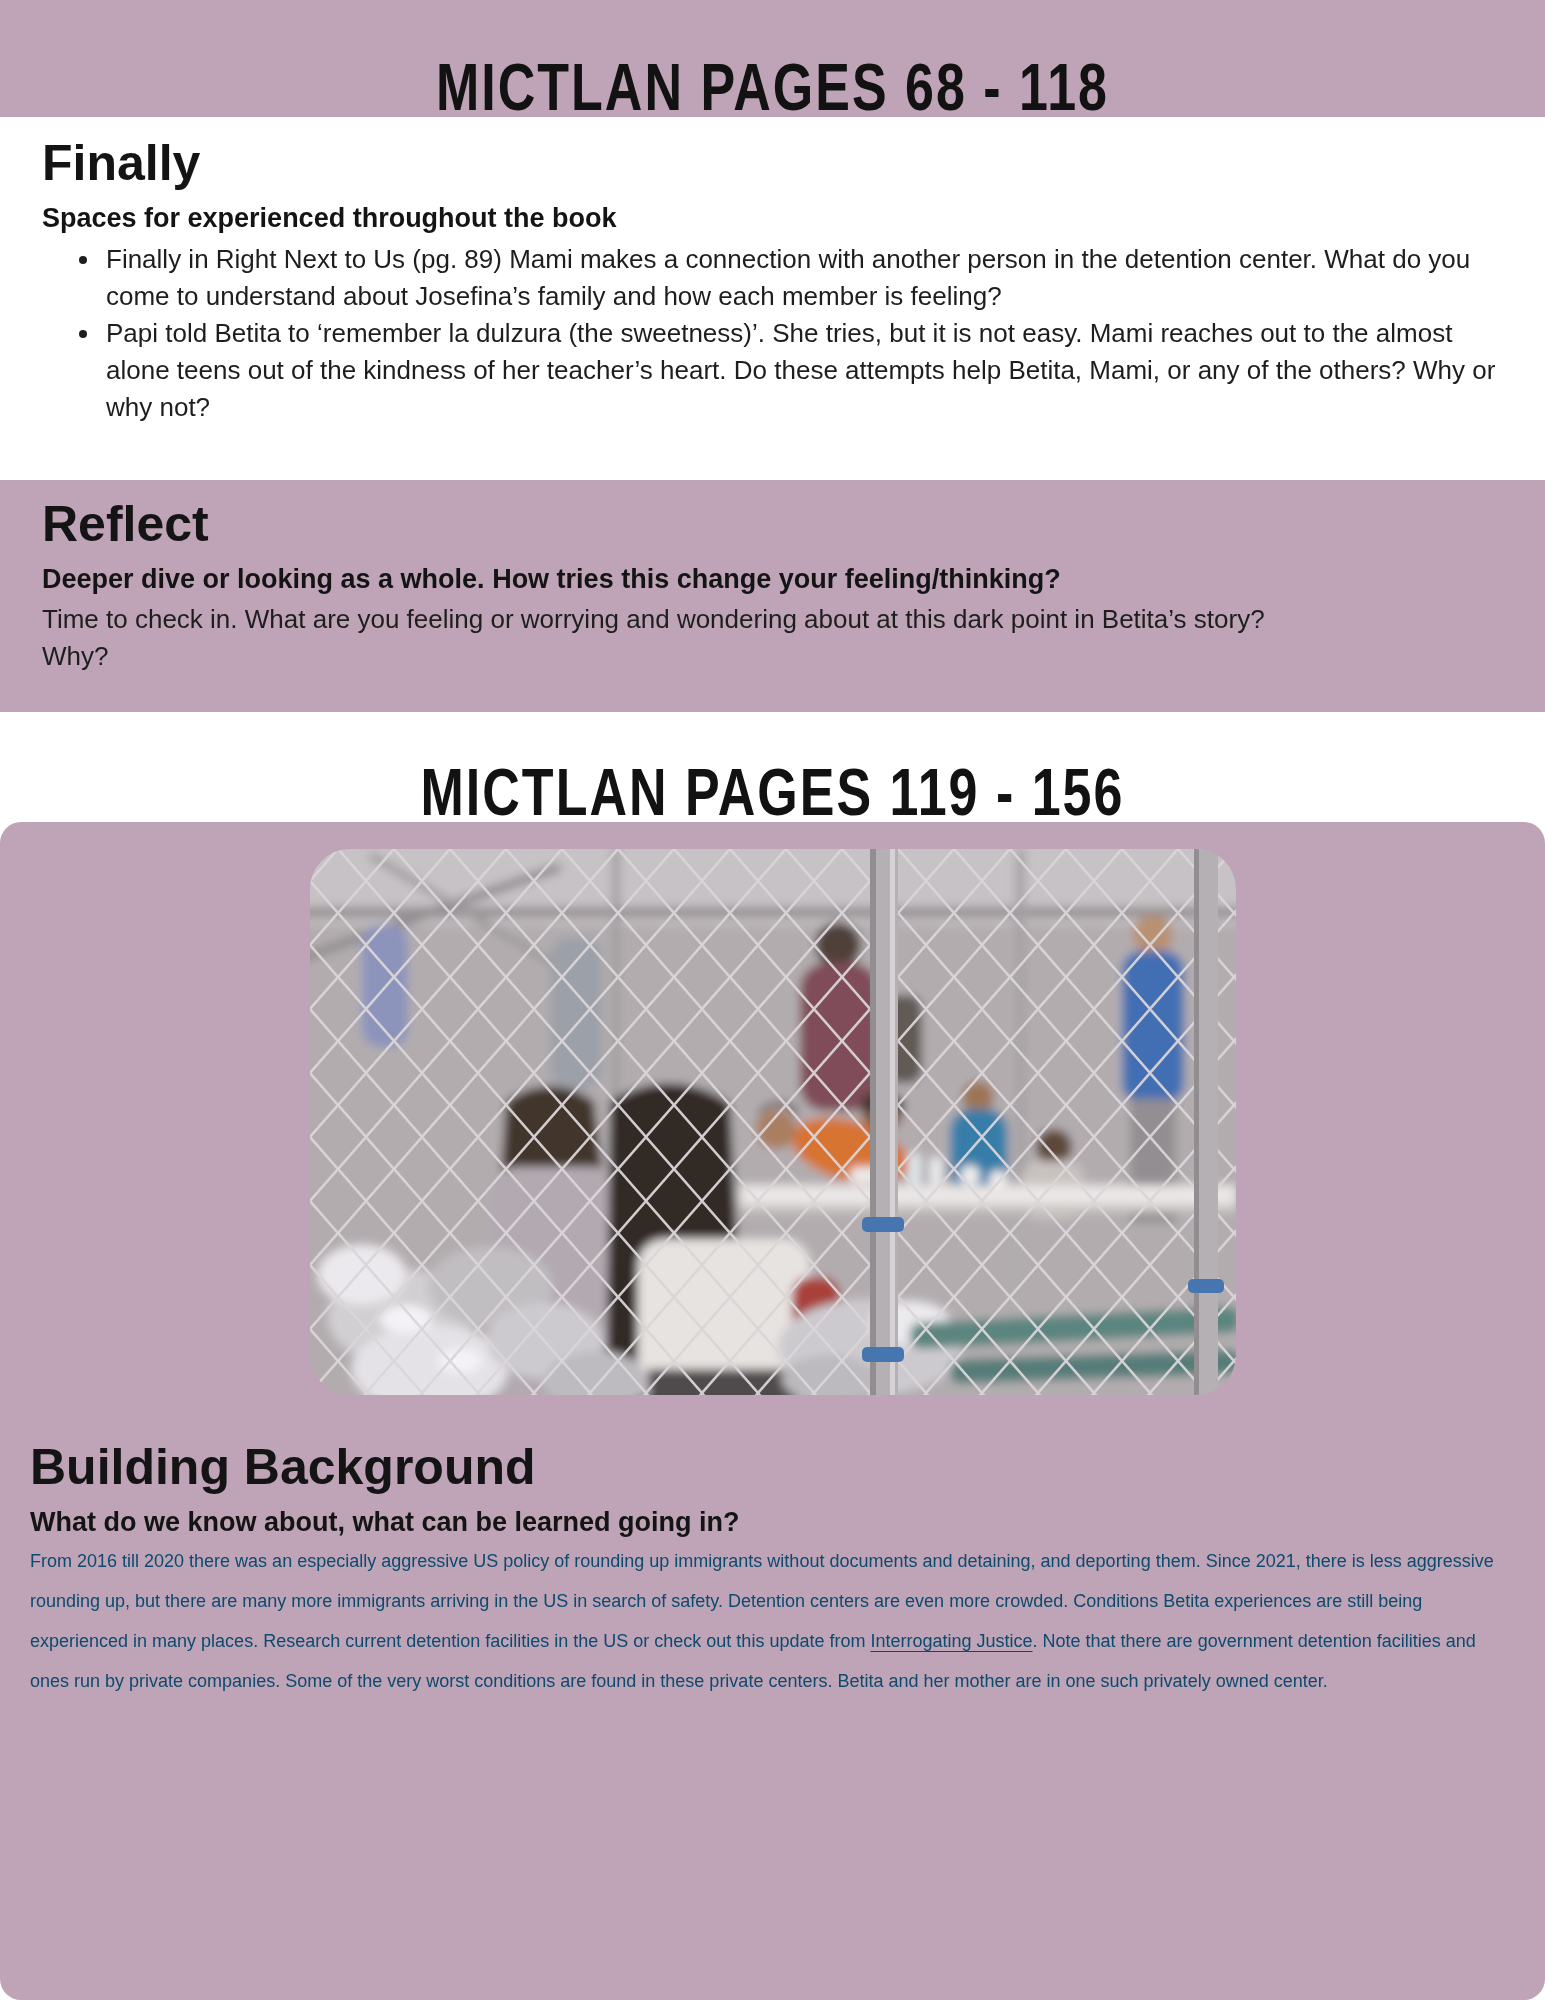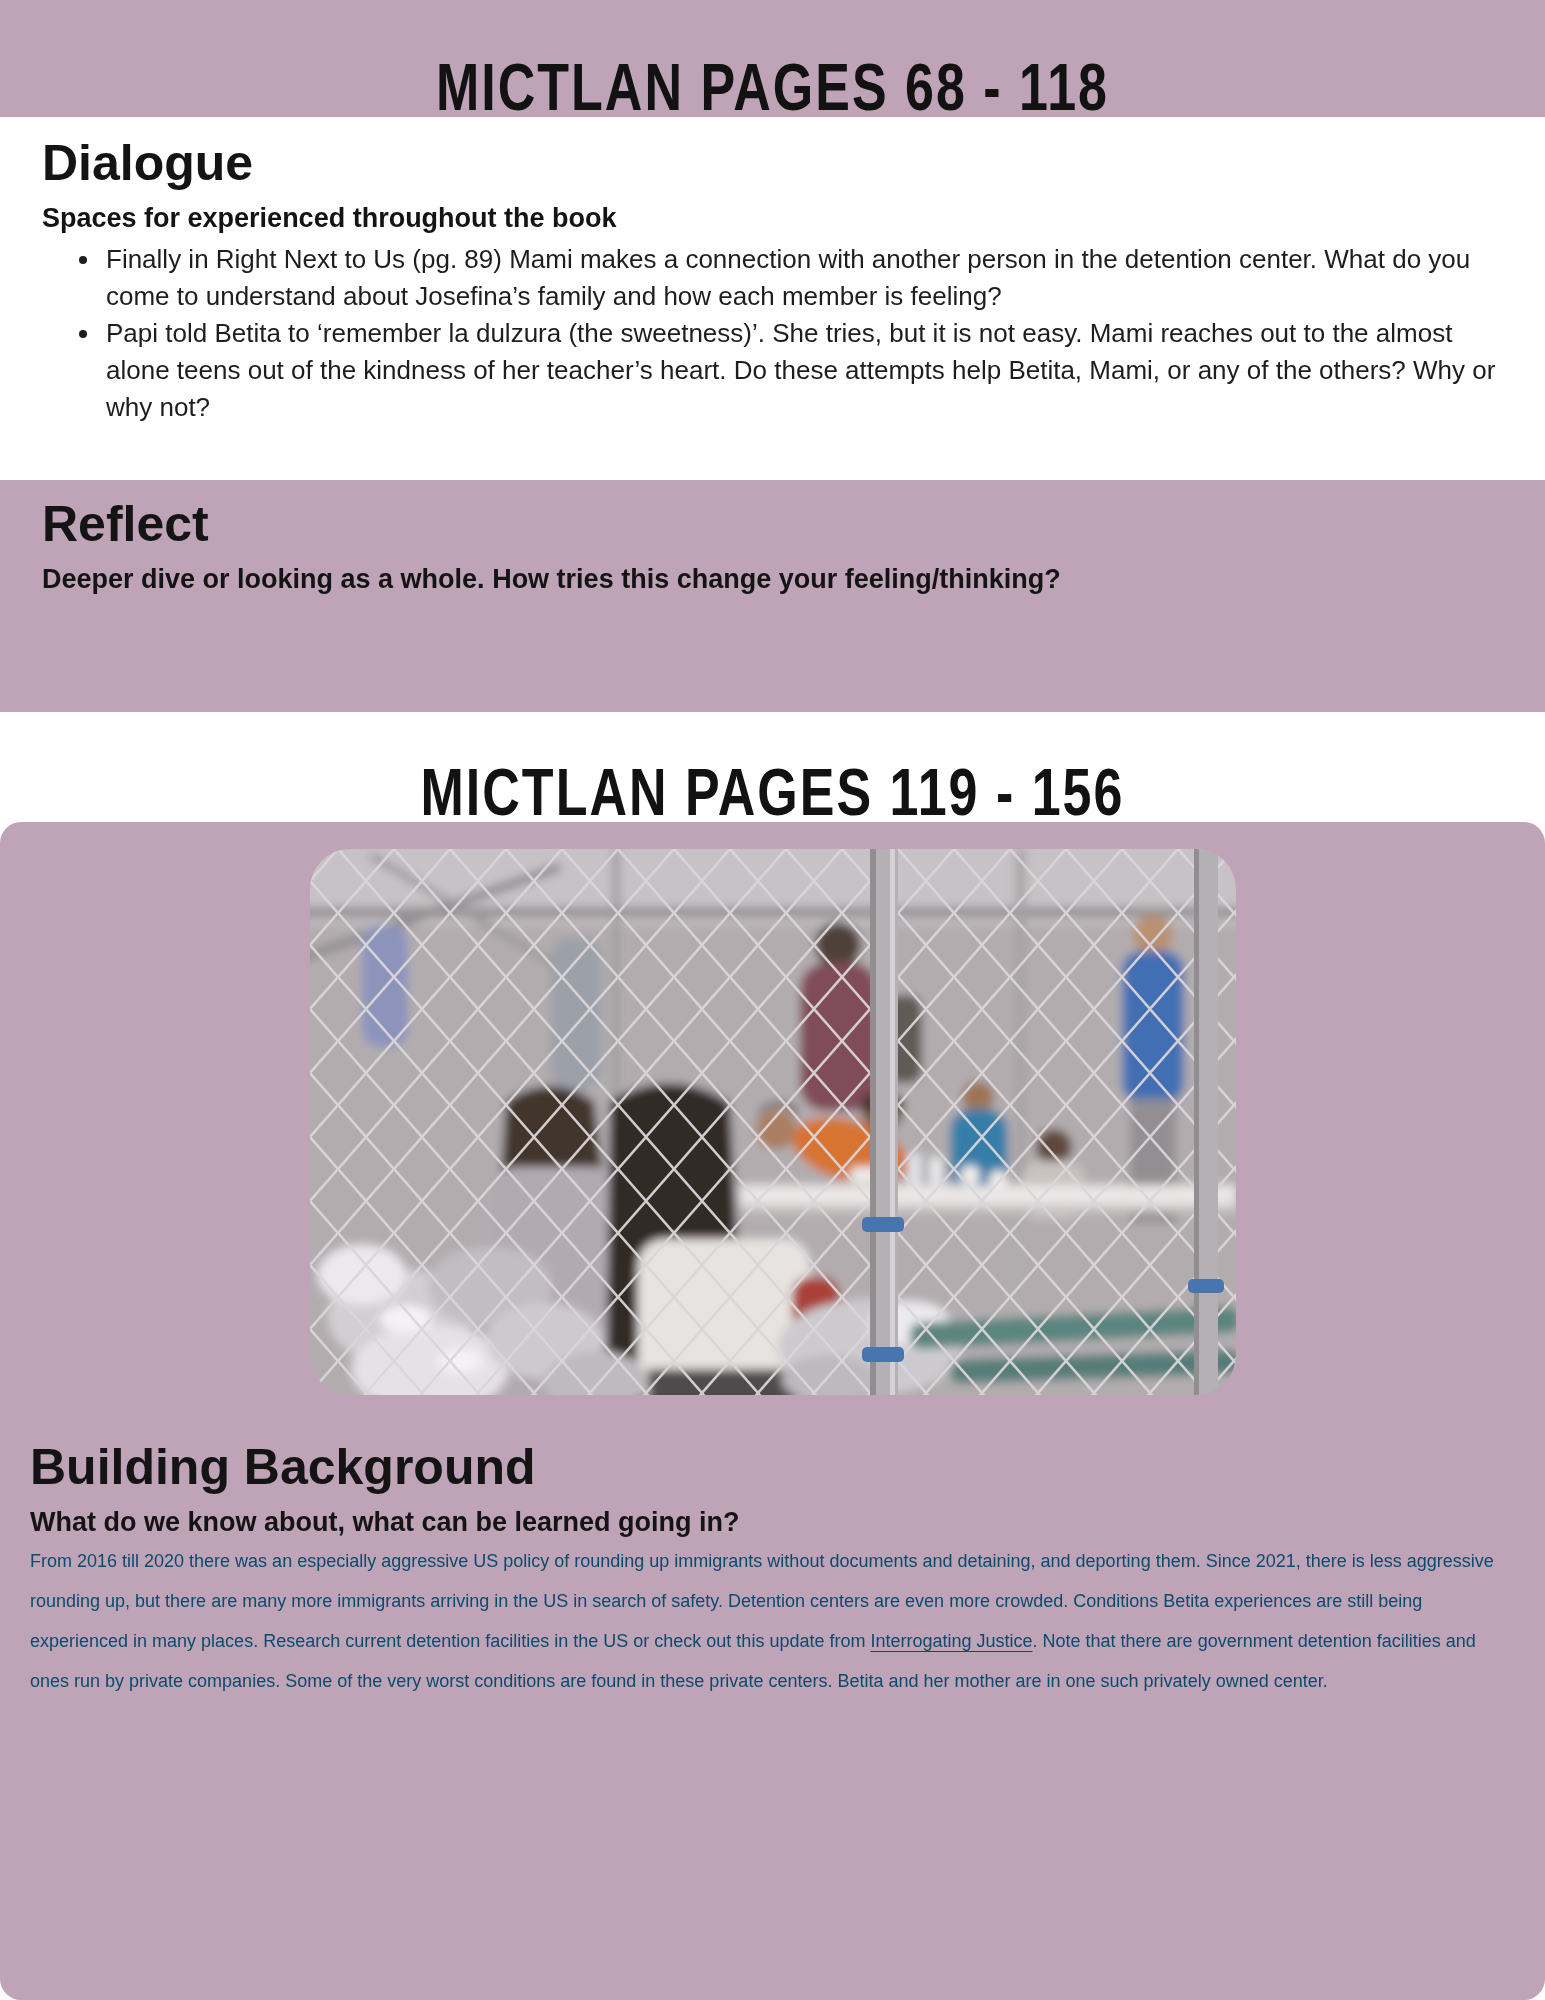--- a/index.html
+++ b/index.html
@@ -106,31 +106,32 @@
 </head>
 <body>
 
 <div class="page">
 
   <div class="banner banner-1 mauve">
     <div class="display-title">MICTLAN PAGES 68 - 118</div>
   </div>
 
   <div class="sec sec-dialogue">
-    <h2 class="heading">Dialogue</h2>
+    <h2 class="heading">Finally</h2>
     <div class="subtitle">Spaces for experienced throughout the book</div>
     <ul class="bullets bodytext">
       <li>Finally in Right Next to Us (pg. 89) Mami makes a connection with another person in the detention center. What do you come to understand about Josefina’s family and how each member is feeling?</li>
       <li>Papi told Betita to ‘remember la dulzura (the sweetness)’. She tries, but it is not easy. Mami reaches out to the almost alone teens out of the kindness of her teacher’s heart. Do these attempts help Betita, Mami, or any of the others? Why or why not?</li>
     </ul>
   </div>
 
   <div class="sec sec-reflect mauve">
     <h2 class="heading">Reflect</h2>
     <div class="subtitle">Deeper dive or looking as a whole. How tries this change your feeling/thinking?</div>
+    <div class="bodytext reflect-body">Time to check in. What are you feeling or worrying and wondering about at this dark point in Betita’s story? Why?</div>
   </div>
 
   <div class="banner banner-2">
     <div class="display-title">MICTLAN PAGES 119 - 156</div>
   </div>
 
   <div class="sec sec-bottom mauve">
 
     <div class="photo-frame">
       <svg width="926" height="546" viewBox="0 0 926 546" xmlns="http://www.w3.org/2000/svg">

